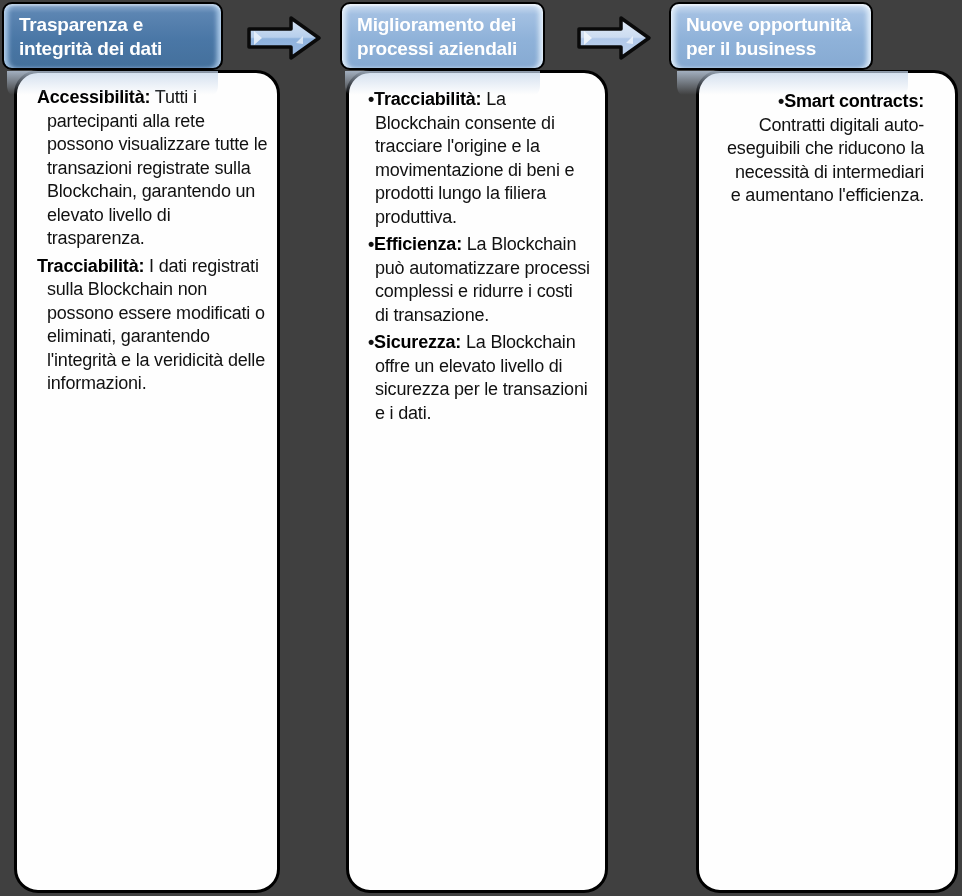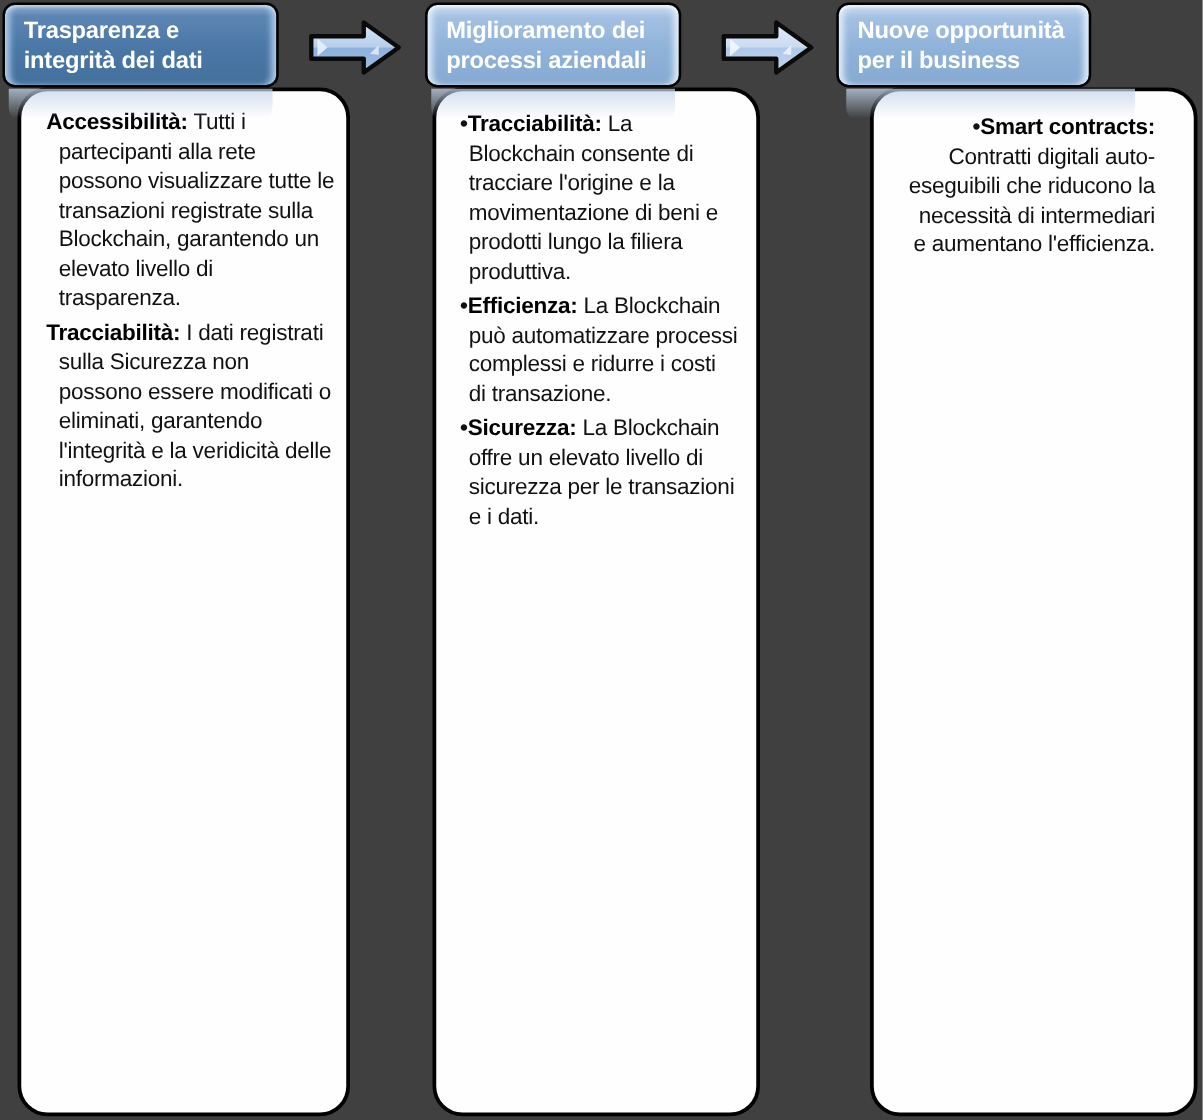--- a/index.html
+++ b/index.html
@@ -66,21 +66,21 @@
 <body>
 
 <div id="canvas">
 
   <div class="hdr hdr1">
     <span>Trasparenza e integrità dei dati</span>
   </div>
   <div class="refl refl1"></div>
   <div class="card card1">
     <p><b>Accessibilità:</b> <span>Tutti i partecipanti alla rete possono visualizzare tutte le transazioni registrate sulla Blockchain, garantendo un elevato livello di trasparenza.</span></p>
-    <p><b>Tracciabilità:</b> <span>I dati registrati sulla Sicurezza non possono essere modificati o eliminati, garantendo l'integrità e la veridicità delle informazioni.</span></p>
+    <p><b>Tracciabilità:</b> <span>I dati registrati sulla Blockchain non possono essere modificati o eliminati, garantendo l'integrità e la veridicità delle informazioni.</span></p>
   </div>
 
   <div class="arrow arrow1">
     <svg width="76" height="52" viewBox="0 0 76 52" xmlns="http://www.w3.org/2000/svg">
       <defs>
         <linearGradient id="g1" x1="0" y1="0" x2="0" y2="1">
           <stop offset="0" stop-color="#d8e5f4"></stop>
           <stop offset="0.48" stop-color="#b7cfec"></stop>
           <stop offset="0.52" stop-color="#8eb2dd"></stop>
           <stop offset="1" stop-color="#9fbde4"></stop>

